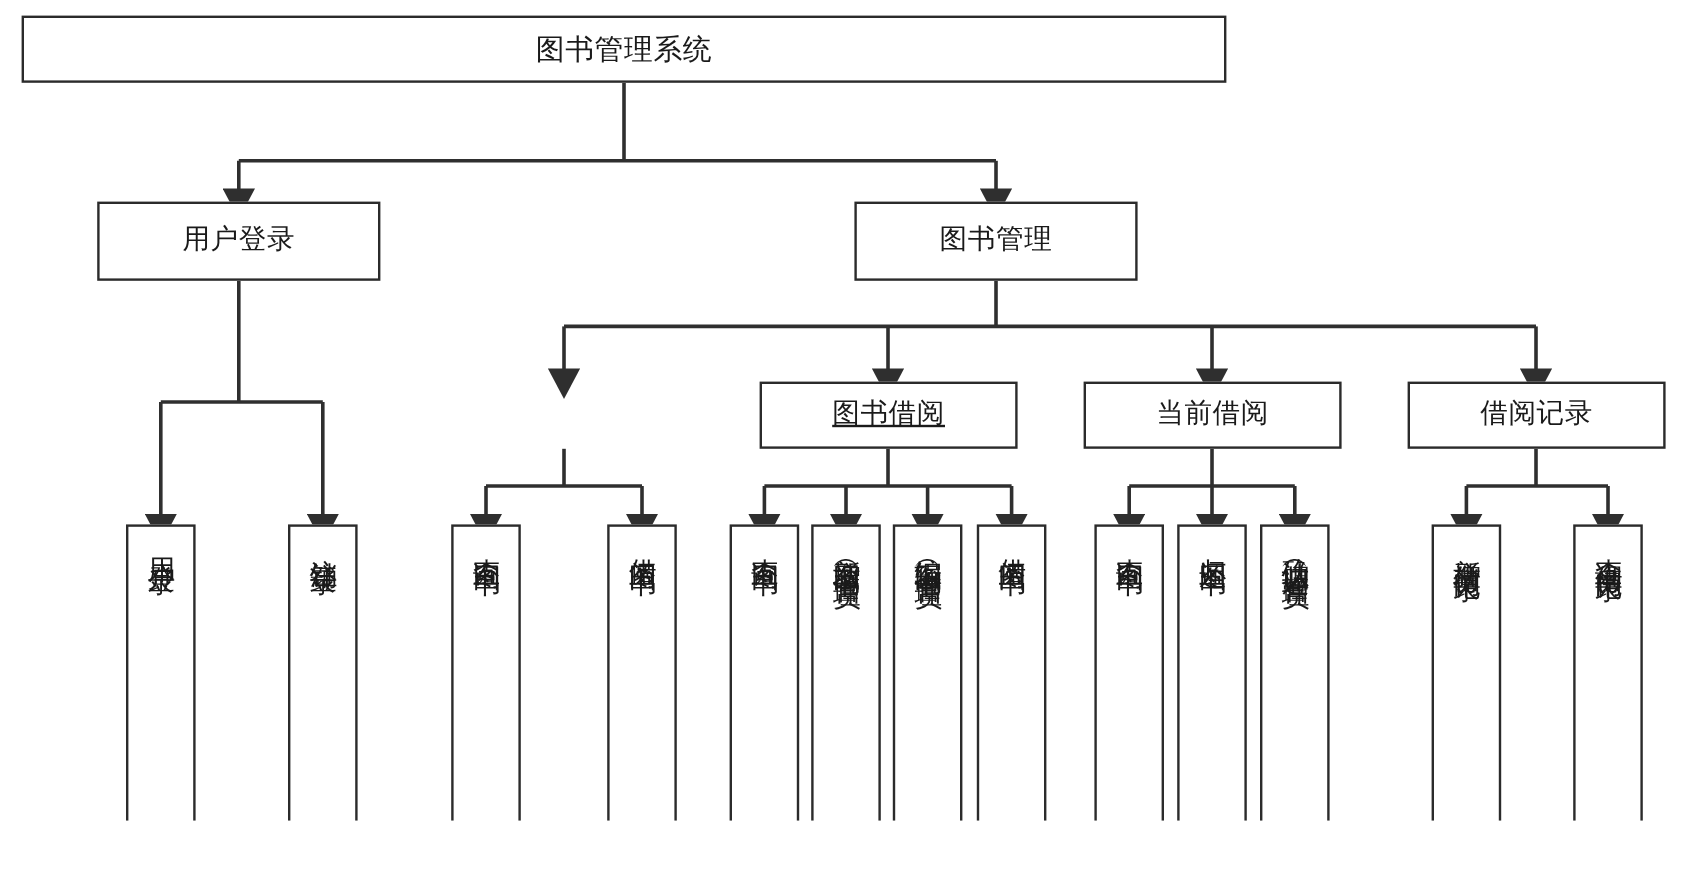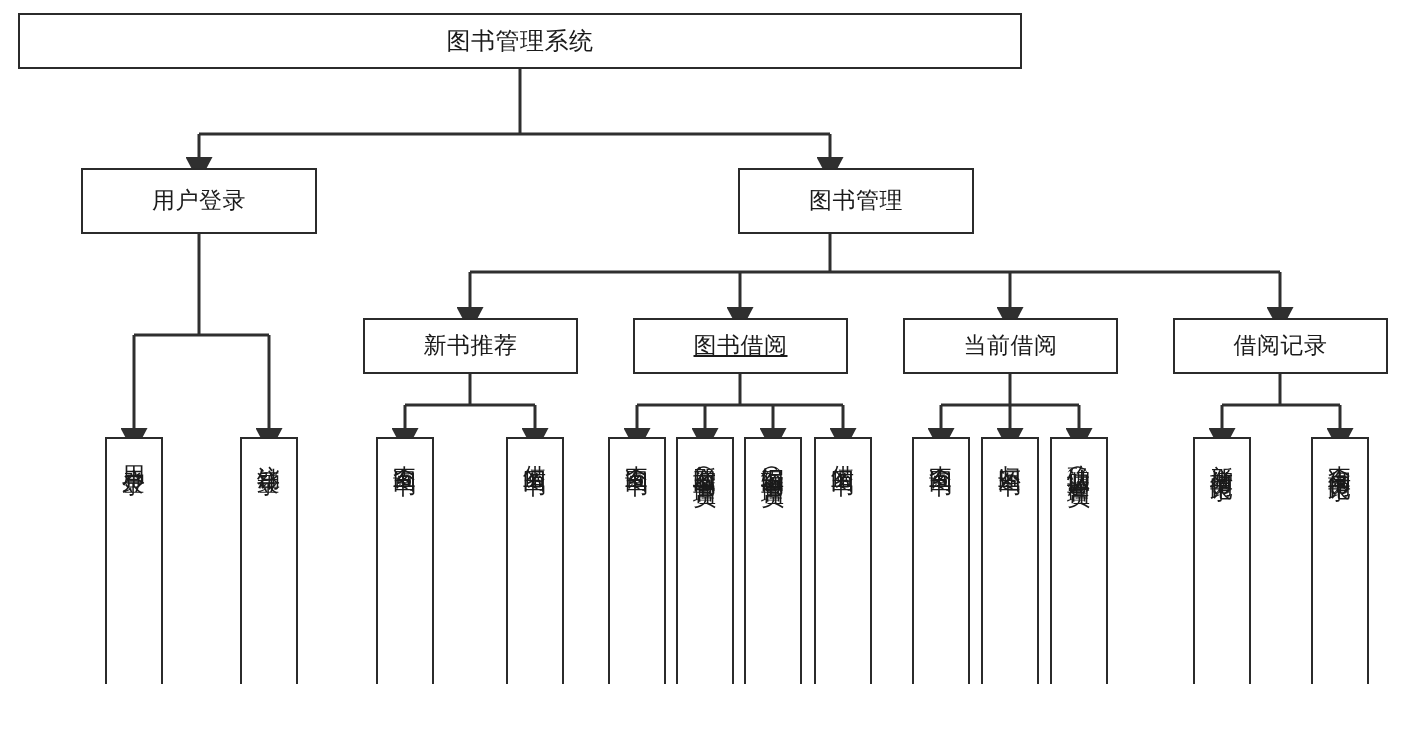--- a/index.html
+++ b/index.html
@@ -126,27 +126,24 @@
     </g>
   </svg>
 
   <div class="node horiz root" style="left:18px; top:13px; width:1004px; height:56px;">
     <span class="label">图书管理系统</span>
   </div>
 
   <div class="node horiz" style="left:81px; top:168px; width:236px; height:66px;">
     <span class="label">用户登录</span>
   </div>
-  <div class="node horiz" style="left:738px; top:168px; width:236px; height:66px;">
+  <div class="node horiz" style="left:712px; top:168px; width:236px; height:66px;">
     <span class="label">图书管理</span>
   </div>
 
-  <div class="node horiz" style="left:363px; top:318px; width:215px; height:56px;">
-    <span class="label">新书推荐</span>
-  </div>
   <div class="node horiz" style="left:633px; top:318px; width:215px; height:56px;text-decoration:underline;">
     <span class="label">图书借阅</span>
   </div>
   <div class="node horiz" style="left:903px; top:318px; width:215px; height:56px;">
     <span class="label">当前借阅</span>
   </div>
   <div class="node horiz" style="left:1173px; top:318px; width:215px; height:56px;">
     <span class="label">借阅记录</span>
   </div>
 

